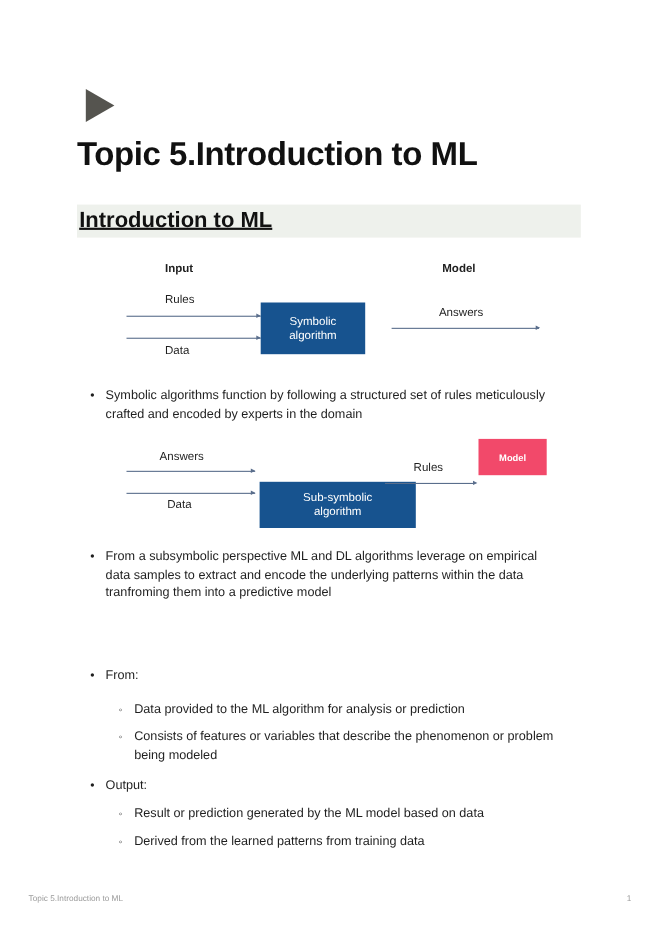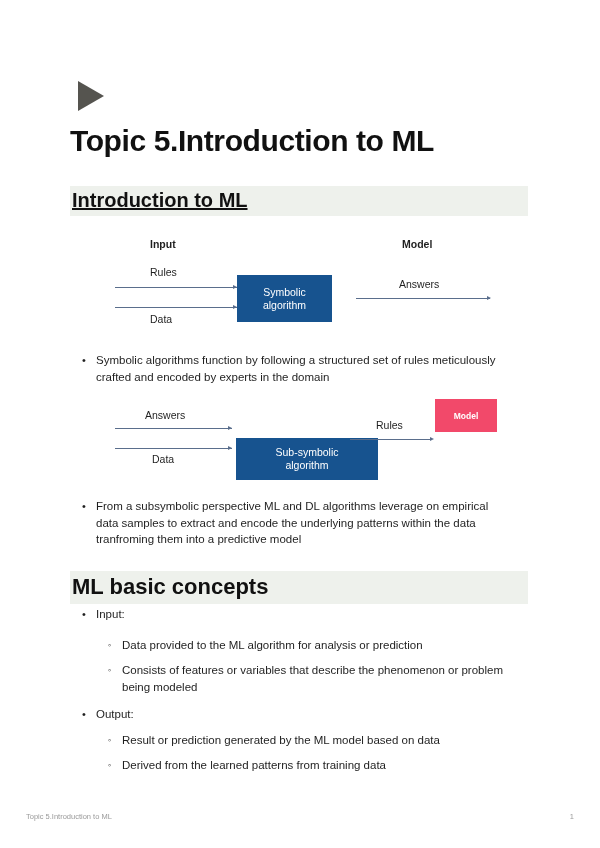--- a/index.html
+++ b/index.html
@@ -219,25 +219,24 @@
     <div class="dg-arrowhead" style="left:430px; top:436.5px;"></div>
 
     <div class="dg-box-pink" style="left:435px; top:399px; width:62px; height:33px;">Model</div>
   </div>
 
   <div class="bullet lvl1" style="top:498px;">
     <span class="mark">•</span>
     <span class="txt">From a subsymbolic perspective ML and DL algorithms leverage on empirical data samples to extract and encode the underlying patterns within the data tranfroming them into a predictive model</span>
   </div>
 
-  <div class="section-band section-h2">ML basic concepts</div>
 
   <div class="bullet lvl1" style="top:606px;">
     <span class="mark">•</span>
-    <span class="txt">Input:</span>
+    <span class="txt">From:</span>
   </div>
   <div class="bullet lvl2" style="top:637px;">
     <span class="mark">◦</span>
     <span class="txt">Data provided to the ML algorithm for analysis or prediction</span>
   </div>
   <div class="bullet lvl2" style="top:662px;">
     <span class="mark">◦</span>
     <span class="txt">Consists of features or variables that describe the phenomenon or problem being modeled</span>
   </div>
 

